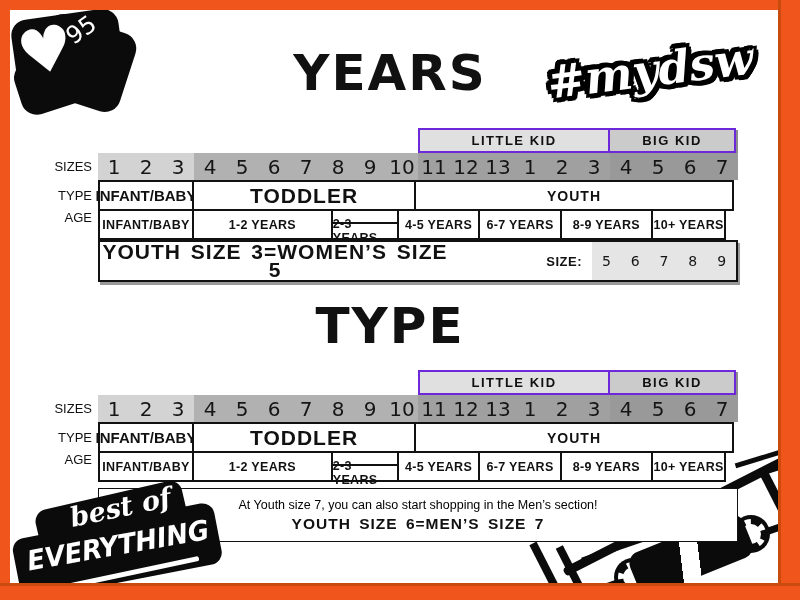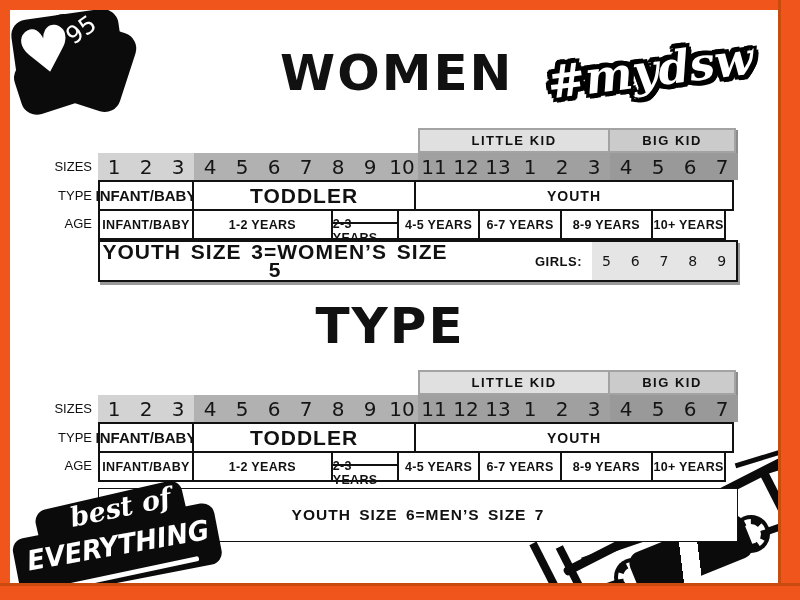--- a/index.html
+++ b/index.html
@@ -56,25 +56,25 @@
   .chart{position:absolute;left:98px;width:640px;z-index:2;}
   #girls-chart{top:128px;}
   #boys-chart{top:370px;}
 
   .rlabel{
     position:absolute;left:-62px;width:56px;text-align:right;
     font-weight:normal;font-size:13px;color:#111;
   }
   .lb-sizes{top:25px;height:27px;line-height:27px;}
   .lb-type{top:52px;height:31px;line-height:31px;}
-  .lb-age{top:81px;height:29px;line-height:29px;}
+  .lb-age{top:75px;height:29px;line-height:29px;}
 
   .kid-header{position:absolute;left:320px;top:0;width:320px;height:25px;display:flex;}
   .kid-box{
-    box-sizing:border-box;border:2px solid #a3a3a3;height:25px;
+    box-sizing:border-box;border:2px solid #6d28d9;height:25px;
     display:flex;align-items:center;justify-content:center;
     font-weight:bold;font-size:13px;letter-spacing:1.5px;color:#111;
     box-shadow:2px 2px 0 rgba(0,0,0,0.45);
   }
   .kb-little{width:192px;background:#e0e0e0;}
   .kb-big{width:128px;margin-left:-2px;background:#cbcbcb;}
 
   .sizes-band{position:relative;margin-top:25px;height:27px;display:flex;width:640px;}
   .sgroup{display:flex;}
   .sg1{width:15%;background:#d3d3d3;}
@@ -196,21 +196,21 @@
 <div class="likes">
   <div class="blob b1"></div>
   <div class="blob b2"></div>
   <div class="blob b3"></div>
   <span class="heart">♥</span>
   <span class="count">95</span>
 </div>
 
 <div class="hashtag">#mydsw</div>
 
-<h1 class="big-title" id="girls-title">WOMEN</h1>
+<h1 class="big-title" id="girls-title">YEARS</h1>
 
 <div class="chart" id="girls-chart">
   <div class="kid-header">
     <div class="kid-box kb-little">LITTLE KID</div>
     <div class="kid-box kb-big">BIG KID</div>
   </div>
   <div class="rlabel lb-sizes">SIZES</div>
   <div class="rlabel lb-type">TYPE</div>
   <div class="rlabel lb-age">AGE</div>
 
@@ -258,21 +258,21 @@
     <div class="cell acell a4">4-5 YEARS</div>
     <div class="cell acell a5">6-7 YEARS</div>
     <div class="cell acell a6">8-9 YEARS</div>
     <div class="cell acell a7">10+ YEARS</div>
   </div>
 
   <div class="note-row">
     <div class="note-text">
       <div class="note-line2">YOUTH SIZE 3=WOMEN’S SIZE 5</div>
     </div>
-    <div class="women-label">GIRLS:</div>
+    <div class="women-label">SIZE:</div>
     <div class="women-box">
       <span class="wcell">5</span>
       <span class="wcell">6</span>
       <span class="wcell">7</span>
       <span class="wcell">8</span>
       <span class="wcell">9</span>
     </div>
   </div>
 </div>
 
@@ -328,20 +328,21 @@
     <div class="cell acell a1">INFANT/BABY</div>
     <div class="cell acell a2">1-2 YEARS</div>
     <div class="cell acell a3">2-3 YEARS</div>
     <div class="cell acell a4">4-5 YEARS</div>
     <div class="cell acell a5">6-7 YEARS</div>
     <div class="cell acell a6">8-9 YEARS</div>
     <div class="cell acell a7">10+ YEARS</div>
   </div>
 
   <div class="note-row boys">
+    <div class="note-line1">At Youth size 7, you can also start shopping in the Men’s section!</div>
     <div class="note-line2">YOUTH SIZE 6=MEN’S SIZE 7</div>
   </div>
 </div>
 
 <div class="bestof">
   <div class="blob bb1"></div>
   <div class="blob bb2"></div>
   <div class="script">best of</div>
   <div class="caps">EVERYTHING</div>
   <div class="underline"></div>

